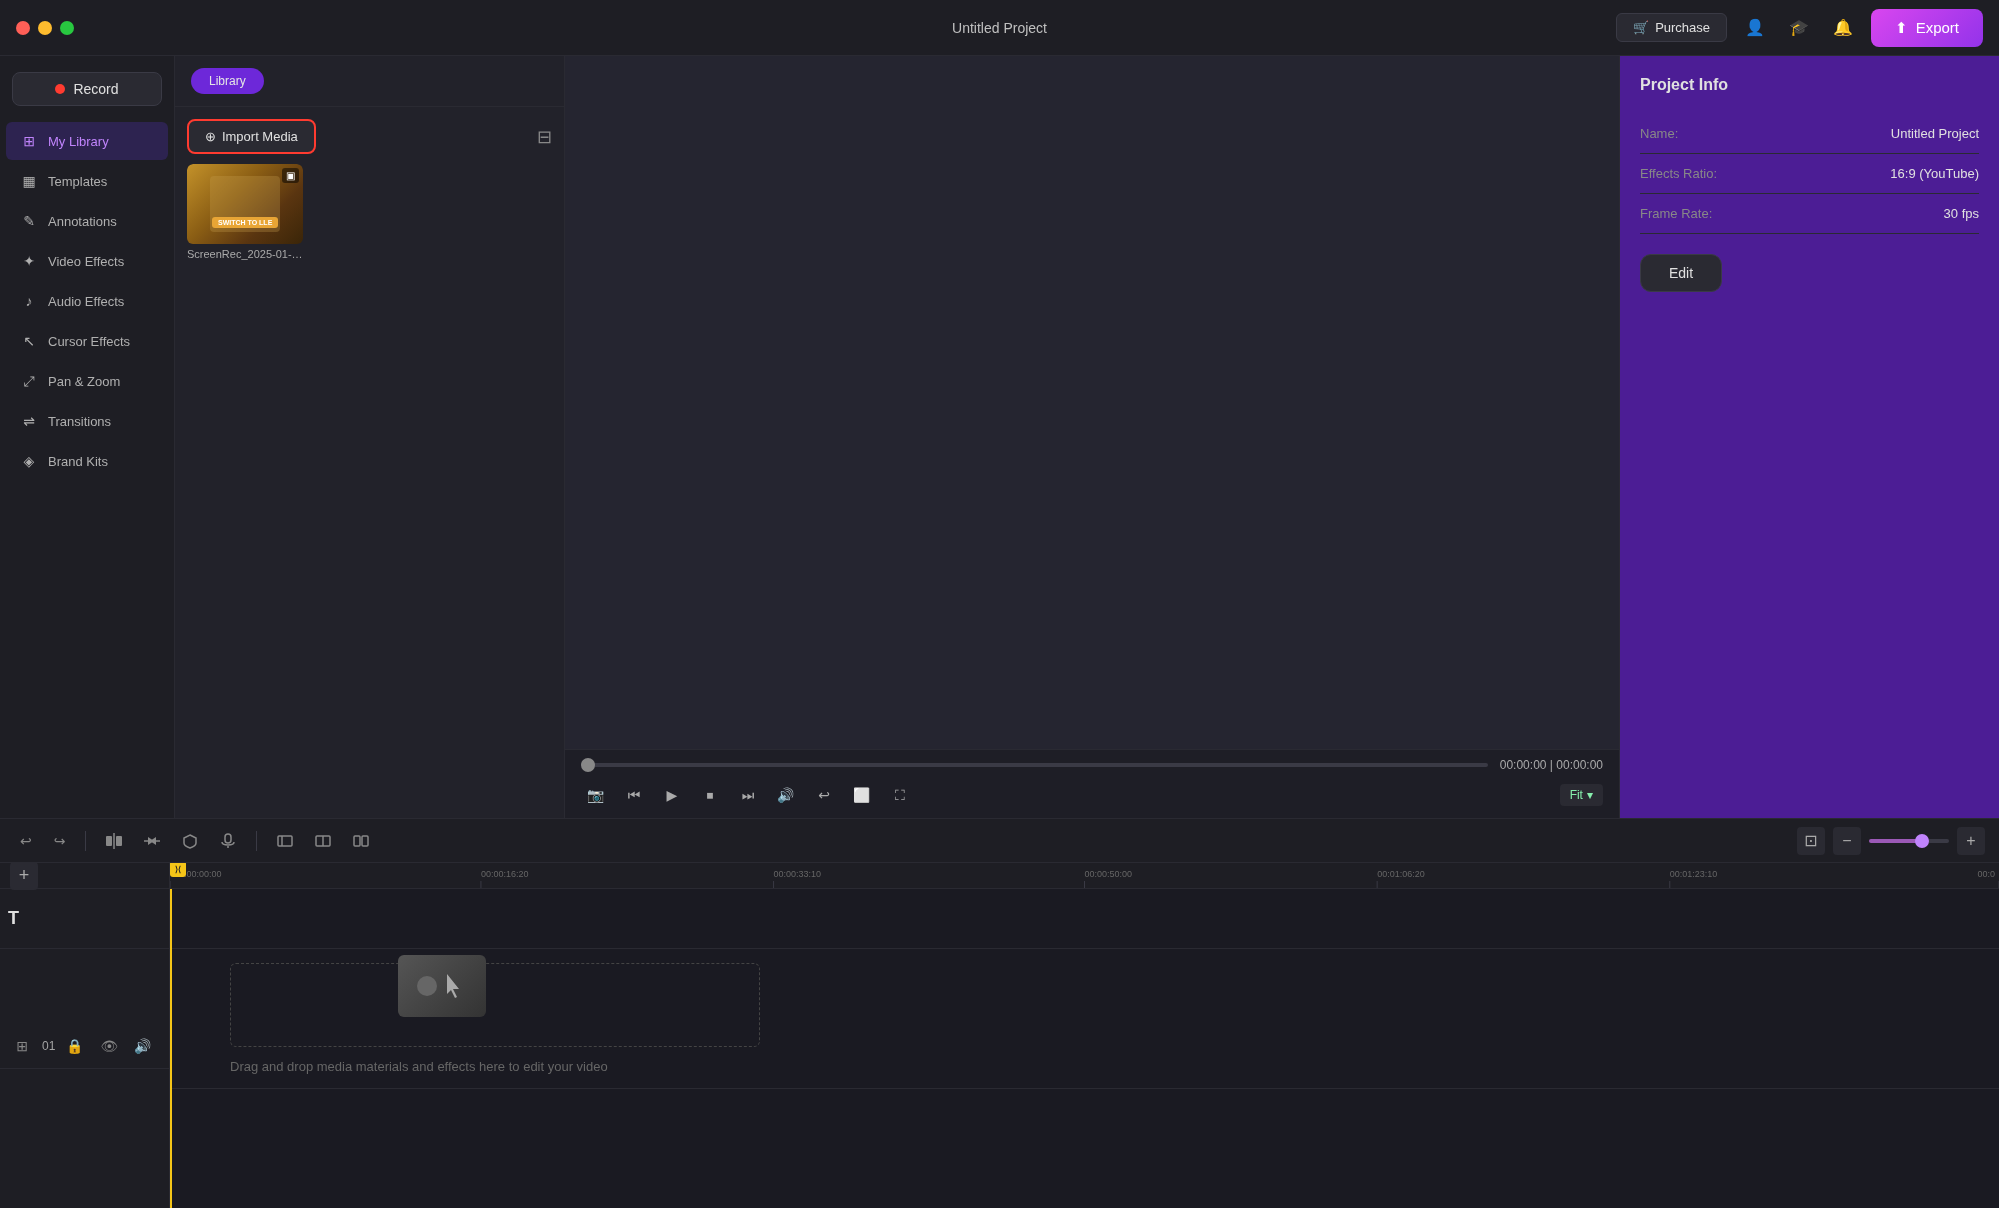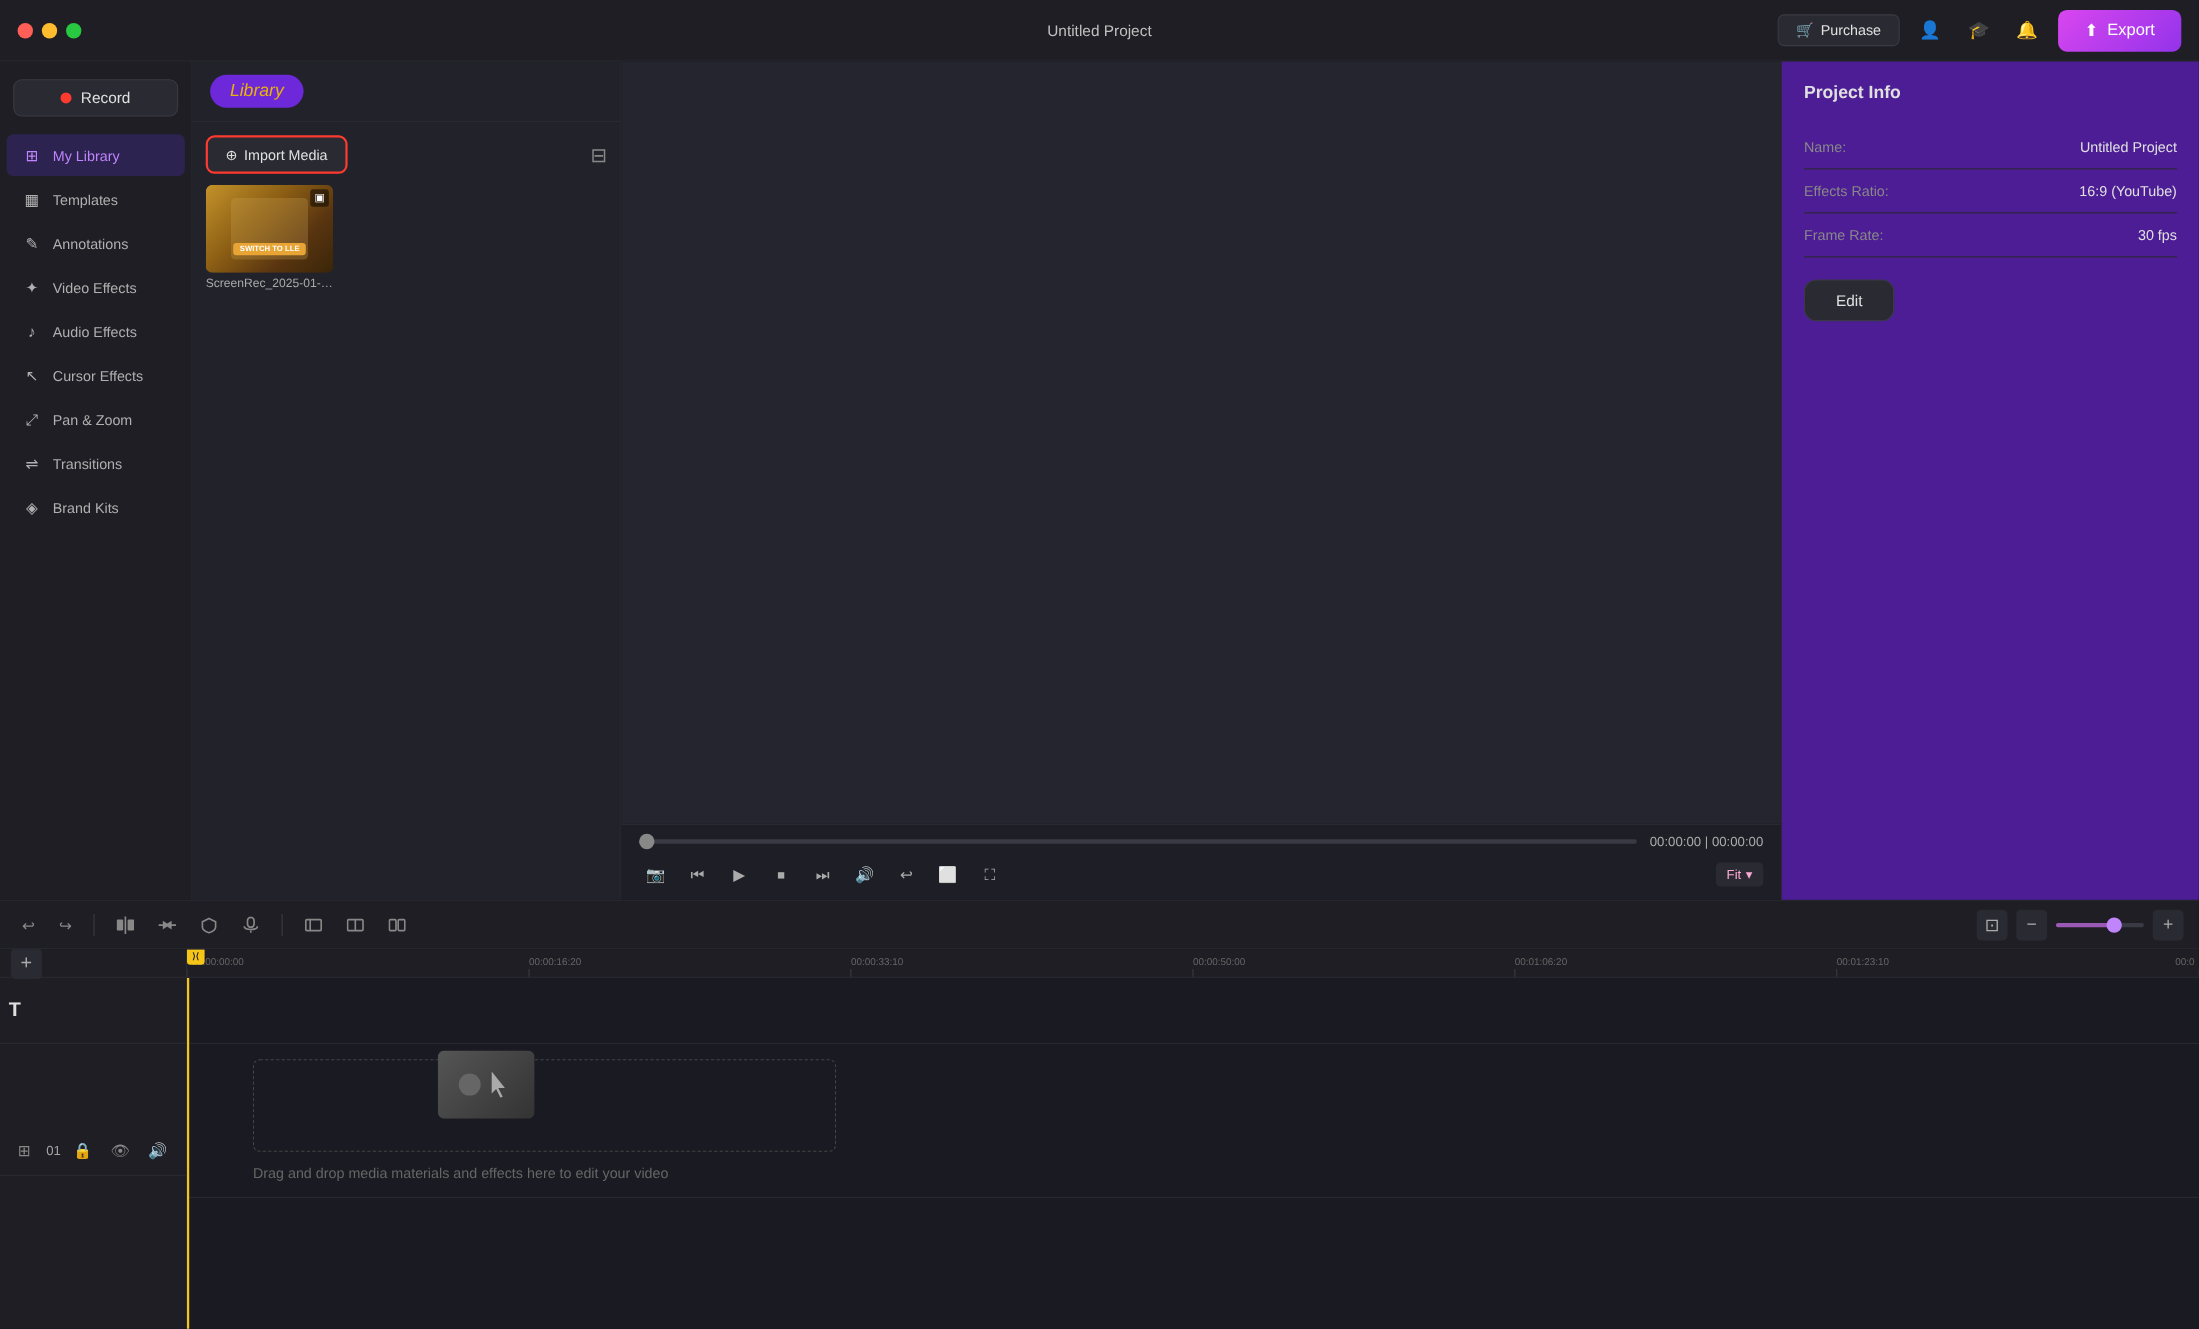--- a/index.html
+++ b/index.html
@@ -151,27 +151,26 @@
     }
     .library-header {
       padding: 12px 16px;
       display: flex;
       align-items: center;
       gap: 10px;
       border-bottom: 1px solid #2a2a32;
     }
     .library-tab {
       background: #6d28d9;
-      color: #eab308;
+      color: #e5e5e5;
       padding: 6px 18px;
       border-radius: 20px;
-      font-size: 16px;
+      font-size: 12px;
       font-weight: 500;
       cursor: pointer;
-      font-style: italic;
     }
     .library-content {
       padding: 12px;
       display: flex;
       flex-direction: column;
       gap: 10px;
     }
     .library-toolbar {
       display: flex;
       align-items: center;
@@ -304,21 +303,21 @@
       height: 30px;
       border-radius: 4px;
       display: flex;
       align-items: center;
       justify-content: center;
       font-size: 14px;
     }
     .fit-btn {
       background: #2a2a32;
       border: none;
-      color: #f9a8d4;
+      color: #86efac;
       padding: 4px 10px;
       border-radius: 4px;
       cursor: pointer;
       font-size: 12px;
       display: flex;
       align-items: center;
       gap: 4px;
     }
 
     

